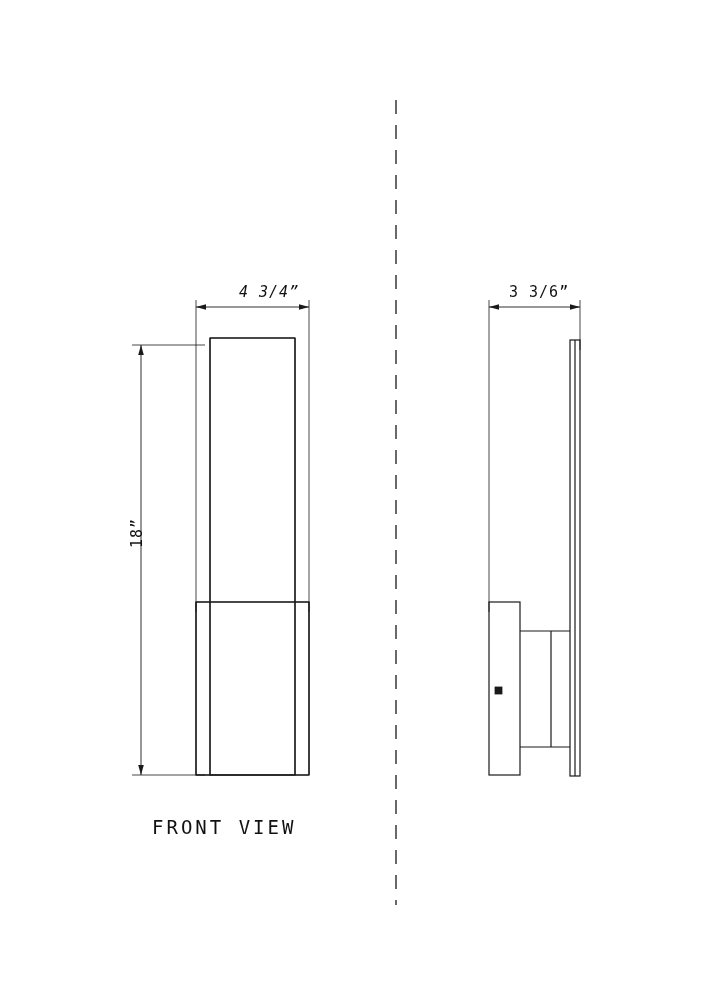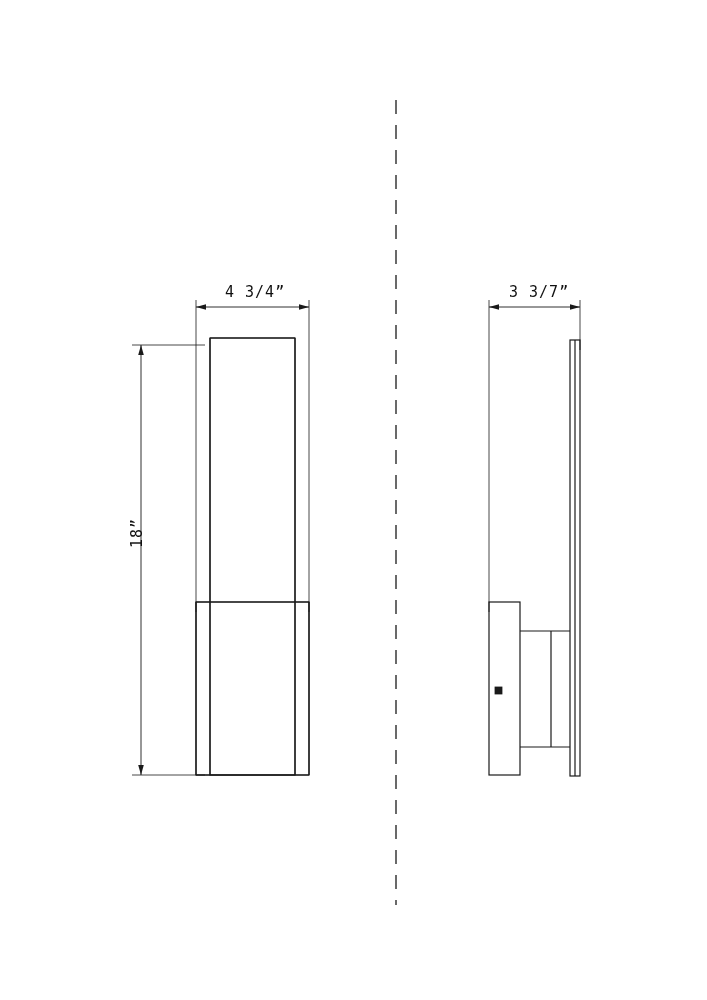--- a/index.html
+++ b/index.html
@@ -99,21 +99,22 @@
       <rect x="495" y="687" width="7" height="7" fill="#1a1a1a" stroke="#1a1a1a" stroke-width="0.8"></rect>
 
       <line x1="489" y1="300" x2="489" y2="612" stroke-width="0.8"></line>
       <line x1="580" y1="300" x2="580" y2="350" stroke-width="0.8"></line>
       <line x1="489" y1="307" x2="580" y2="307" stroke-width="0.9"></line>
       <path d="M489 307 L499 304.2 L499 309.8 Z" fill="#1a1a1a" stroke="none"></path>
       <path d="M580 307 L570 304.2 L570 309.8 Z" fill="#1a1a1a" stroke="none"></path>
     </g>
   </svg>
 
-  <div class="lbl dim-text" style="left:225px; top:283px;">4 3/4”</div>
+  <div class="lbl dim-text" style="left:239px; top:283px;font-style:italic;">4 3/4”</div>
 
   <div class="lbl dim-text" id="height-label">18”</div>
 
-  <div class="lbl dim-text" style="left:509px; top:283px;">3 3/7”</div>
+  <div class="lbl dim-text" style="left:509px; top:283px;">3 3/6”</div>
 
+  <div class="lbl view-title" style="left:152px; top:816px;">FRONT VIEW</div>
 
 
 </div>
 
 </body></html>

